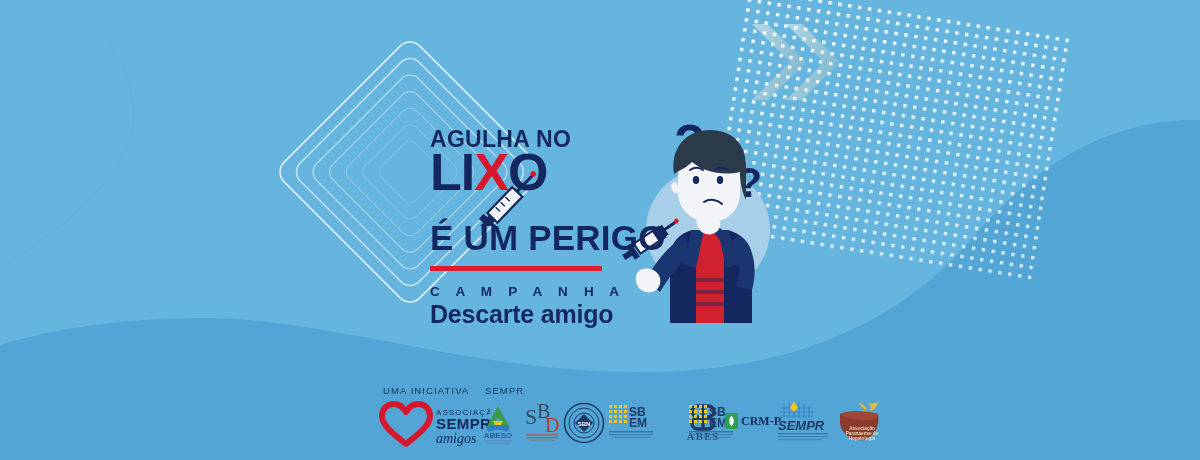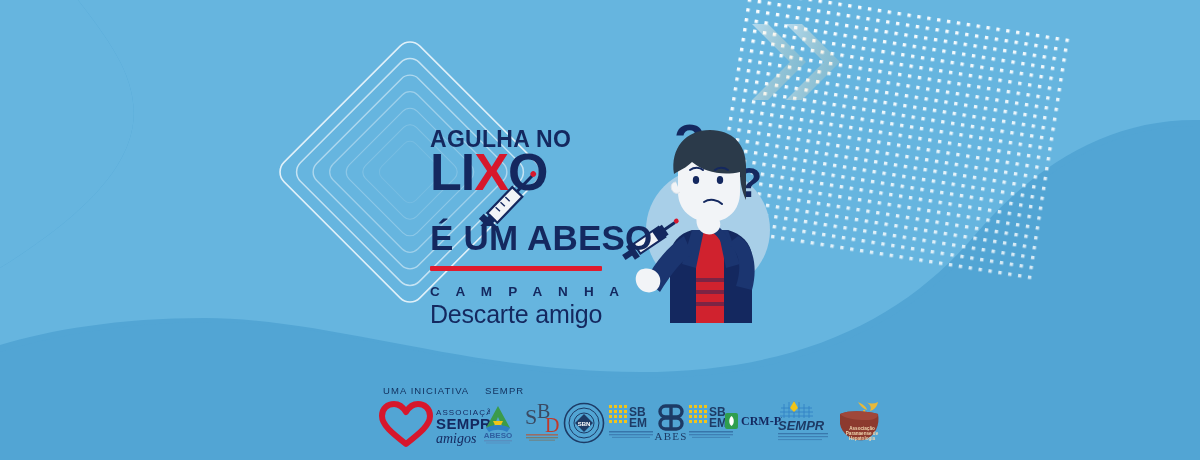--- a/index.html
+++ b/index.html
@@ -36,21 +36,21 @@
     letter-spacing:.2px;line-height:1;white-space:nowrap;margin-top:2px;
   }
   .redbar{
     width:172px;height:5px;background:#e01b2d;margin-top:11px;border-radius:1px;
   }
   .line-campanha{
     font-size:13.5px;font-weight:700;color:#14285f;
     letter-spacing:6.2px;margin-top:13px;white-space:nowrap;
   }
   .line-descarte{
-    font-size:25px;font-weight:400;color:#14285f;
+    font-size:25px;font-weight:700;color:#14285f;
     letter-spacing:-.2px;margin-top:1px;white-space:nowrap;
   }
 
   
   #syringe-x{position:absolute;left:40px;top:-2px;width:120px;height:76px;}
 
   
   #character{position:absolute;left:612px;top:118px;width:190px;height:205px;}
 
   
@@ -222,21 +222,21 @@
           <line x1="34" y1="8" x2="34" y2="14" stroke="#14285f" stroke-width="1.4"></line>
           <rect x="0" y="4" width="7" height="18" fill="#14285f"></rect>
           <rect x="-9" y="10" width="11" height="6" fill="#14285f"></rect>
           <rect x="2" y="9" width="9" height="8" fill="#14285f"></rect>
           <rect x="46" y="11" width="22" height="3" fill="#14285f"></rect>
           <circle cx="70" cy="12" r="2.8" fill="#d7172c"></circle>
         </g>
       </svg>
     </div>
 
-    <div class="line-perigo">É UM ABESO</div>
+    <div class="line-perigo">É UM PERIGO</div>
     <div class="redbar"></div>
     <div class="line-campanha">C A M P A N H A</div>
     <div class="line-descarte">Descarte amigo</div>
   </div>
 
   <div id="footer">
 
     <div class="foot-label" id="label-iniciativa">UMA INICIATIVA</div>
     <div class="foot-label" id="label-apoio">SEMPR</div>
 
@@ -303,21 +303,21 @@
             <rect x="16" y="18" width="3" height="3"></rect>
         </g>
         <text x="21" y="14" font-family="Liberation Sans, sans-serif" font-size="12" font-weight="700" fill="#1d3b66">SB</text>
         <text x="21" y="25" font-family="Liberation Sans, sans-serif" font-size="12" font-weight="700" fill="#1d3b66">EM</text>
         <rect x="1" y="29" width="44" height="1.5" fill="#2a5a93" opacity=".65"></rect>
         <rect x="1" y="32" width="44" height="1.3" fill="#2a5a93" opacity=".5"></rect>
         <rect x="4" y="34.8" width="38" height="1.2" fill="#2a5a93" opacity=".4"></rect>
       </svg>
     </div>
 
-    <div class="logo" style="left:650px;top:29px;">
+    <div class="logo" style="left:682px;top:29px;">
       <svg width="42" height="40" viewBox="0 0 42 40" xmlns="http://www.w3.org/2000/svg">
         <g fill="none" stroke="#1d3b66" stroke-width="3.4">
           <rect x="10" y="3" width="22" height="11" rx="5.5"></rect>
           <rect x="10" y="15" width="22" height="11" rx="5.5"></rect>
           <line x1="21" y1="3" x2="21" y2="26"></line>
         </g>
         <text x="21" y="37" text-anchor="middle" font-family="Liberation Serif, serif" font-size="11" letter-spacing="1.2" fill="#1d3b66">ABES</text>
       </svg>
     </div>
 

